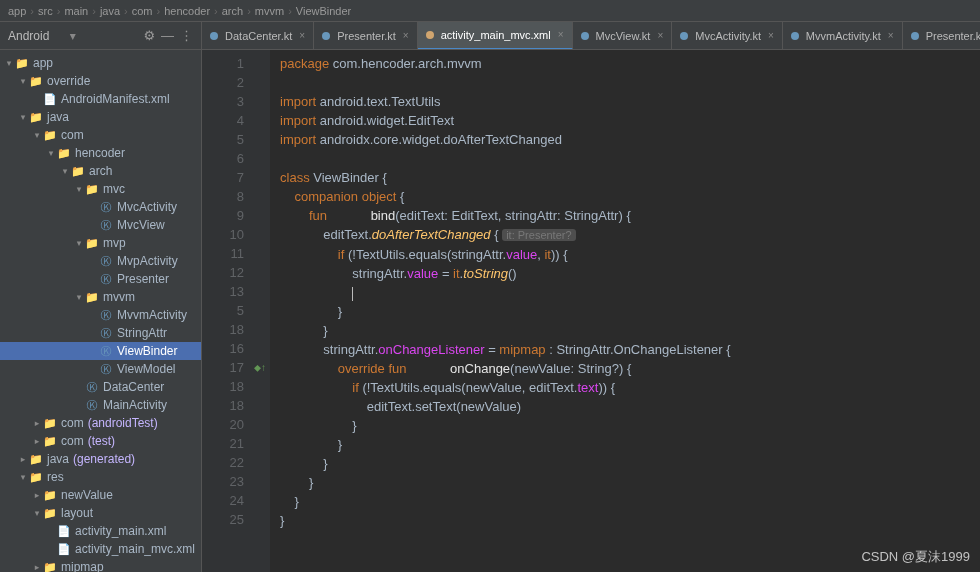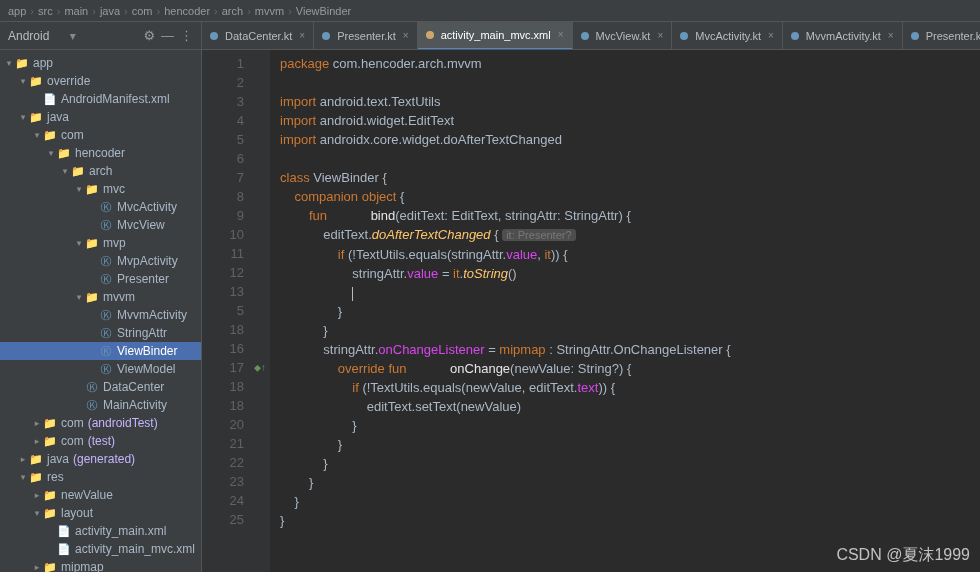--- a/index.html
+++ b/index.html
@@ -31,21 +31,21 @@
 .tab .dot.xml { background:#d0a56f; }
 .editor { flex:1; display:flex; font-family:"JetBrains Mono",Consolas,monospace; font-size:13px; }
 .gutter { width:52px; background:#313335; text-align:right; padding:4px 10px 4px 4px; color:#606366; line-height:19px; user-select:none; }
 .gutter-marks { width:16px; background:#313335; padding-top:4px; line-height:19px; font-size:10px; }
 .code { flex:1; padding:4px 0 4px 10px; line-height:19px; white-space:pre; }
 .kw { color:#cc7832; font-weight:500; }
 .fn { color:#ffc66d; font-style:italic; }
 .fn2 { color:#e5e5e5;padding-left:40px; }
 .prop { color:#d946ef; }
 .hint-box { background:#4e4e4e; color:#787878; padding:0 4px; border-radius:3px; font-size:11px; }
-.watermark { position:absolute; bottom:6px; right:10px; color:#ddd; font-size:16px; opacity:.85; }
+.watermark { position:absolute; bottom:6px; right:10px; color:#ddd; font-size:13px; opacity:.85; }
 .cursor { display:inline-block; width:1px; height:14px; background:#bbb; vertical-align:middle; }
 </style>
 </head>
 <body>
 
 <div class="breadcrumb" id="breadcrumb">
     <span>app</span>
     <span class="sep">›</span>
     <span>src</span>
     <span class="sep">›</span>

